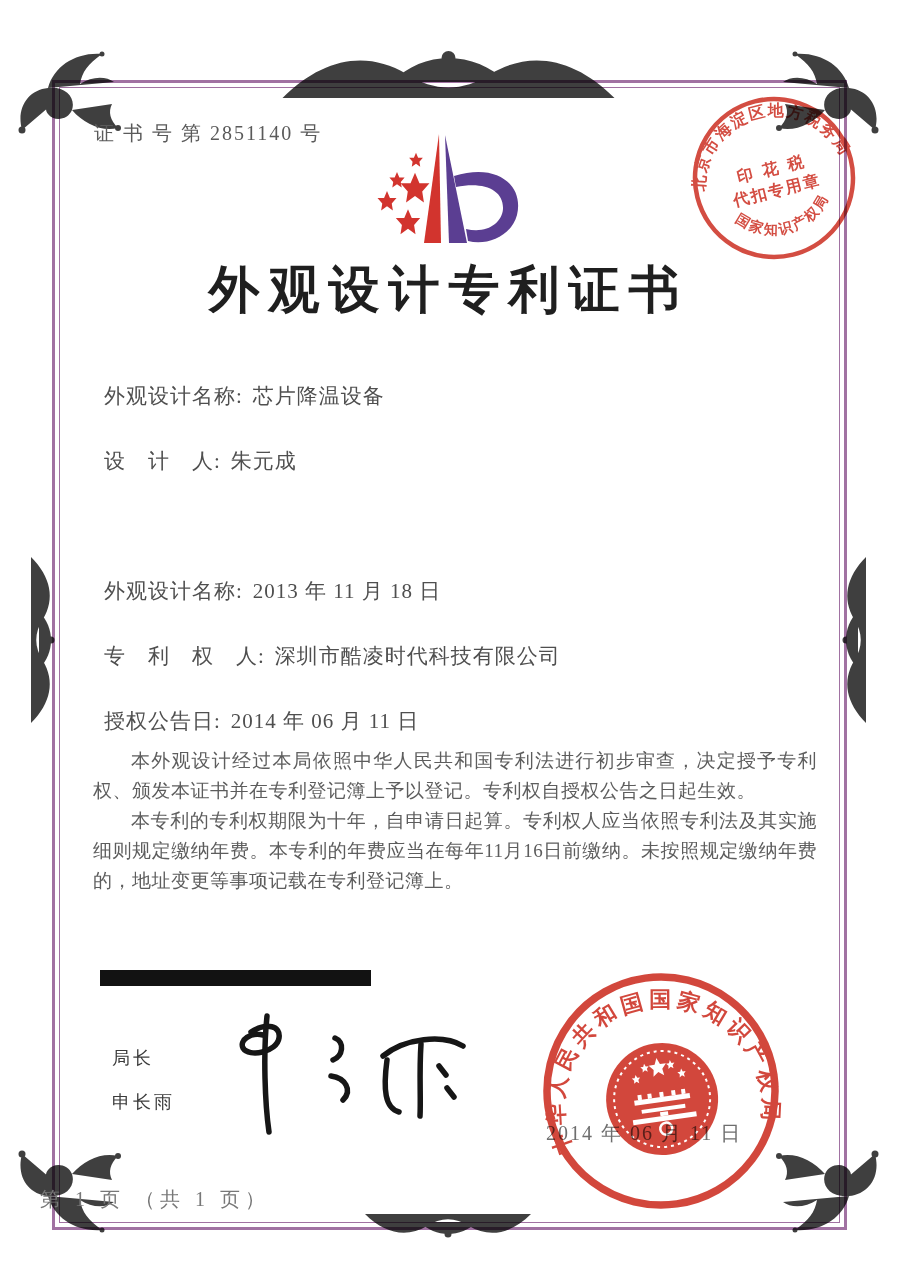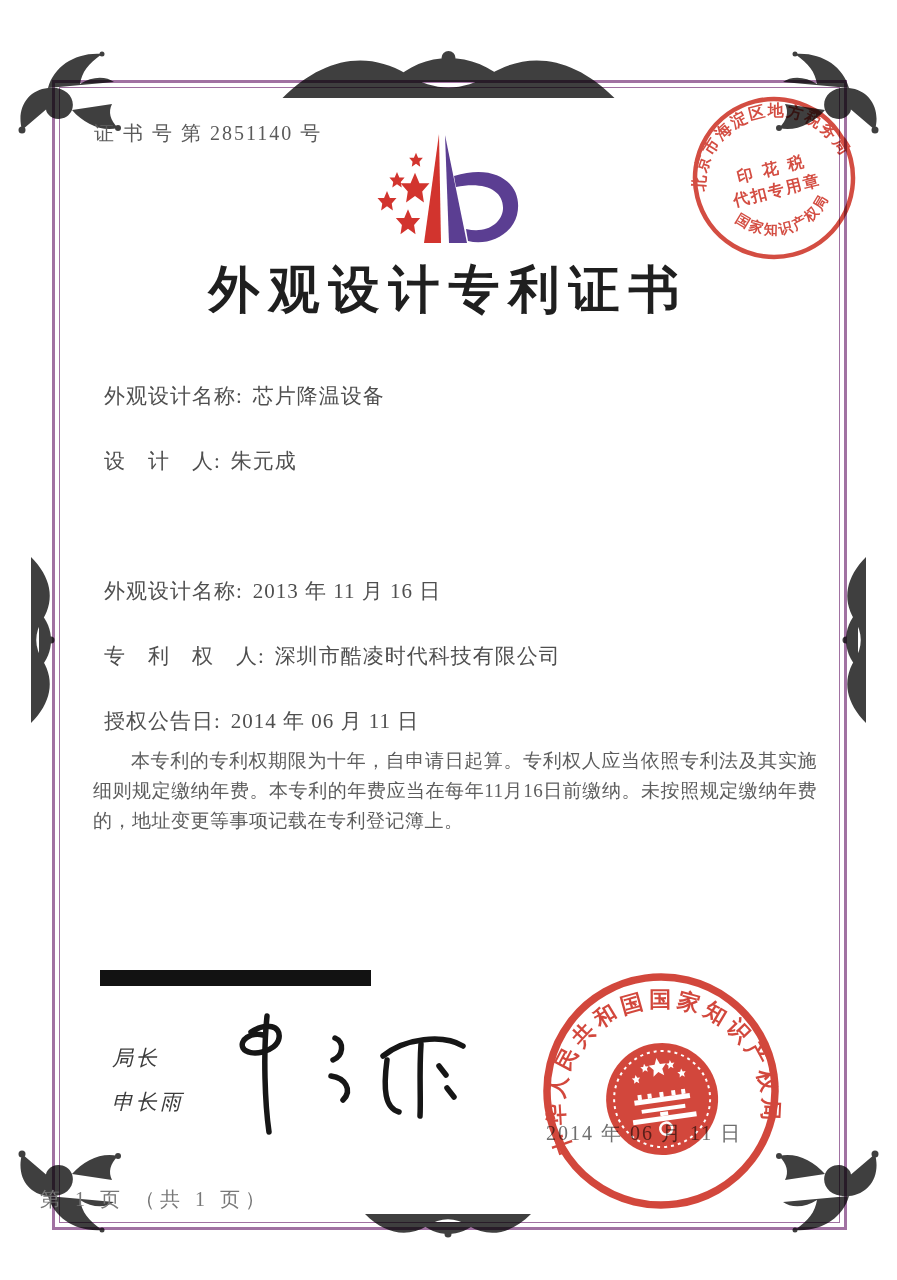--- a/index.html
+++ b/index.html
@@ -17,21 +17,21 @@
          font-size:51px;font-weight:700;letter-spacing:9px;color:#1f1f1f;}
   
   .field{position:absolute;left:104px;font-size:21px;letter-spacing:1px;color:#4f4f4f;white-space:nowrap;}
   .field .val{margin-left:10px;}
   
   .body-text{position:absolute;left:93px;top:746px;width:724px;}
   .body-text p{margin:0;font-size:19px;line-height:30px;text-indent:2em;
                text-align:justify;color:#5d5d5d;letter-spacing:.5px;}
   .redaction-bar{position:absolute;left:100px;top:970px;width:271px;height:16px;background:#121212;}
   
-  .director{position:absolute;left:112px;top:1036px;font-size:21px;line-height:44px;color:#3b3b3b;letter-spacing:3px;font-style:italic;}
+  .director{position:absolute;left:112px;top:1036px;font-size:18px;line-height:44px;color:#3b3b3b;letter-spacing:3px;}
   .sig{position:absolute;left:215px;top:1004px;}
   .sig path{fill:none;stroke:#161616;stroke-width:5.5;stroke-linecap:round;stroke-linejoin:round;}
   
   .tax-stamp{position:absolute;left:686px;top:90px;opacity:.9;mix-blend-mode:multiply;}
   .office-seal{position:absolute;left:536px;top:966px;opacity:.93;mix-blend-mode:multiply;}
   .seal-date{position:absolute;left:546px;top:1120px;font-size:20px;letter-spacing:2px;
              color:#6e6e6e;z-index:5;mix-blend-mode:multiply;}
   .seal-text{font-family:"Liberation Serif","DejaVu Serif",serif;font-weight:700;}
   
   .footer{position:absolute;left:0;top:1186px;width:100%;
@@ -110,30 +110,31 @@
 
   <div class="title">外观设计专利证书</div>
 
   <div class="field" style="top:447px">
     <span>设　计　人:</span><span class="val">朱元成</span>
   </div>
   <div class="field" style="top:382px">
     <span>外观设计名称:</span><span class="val">芯片降温设备</span>
   </div>
   <div class="field" style="top:577px">
-    <span>外观设计名称:</span><span class="val">2013 年 11 月 16 日</span>
+    <span>外观设计名称:</span><span class="val">2013 年 11 月 18 日</span>
   </div>
   <div class="field" style="top:642px">
     <span>专　利　权　人:</span><span class="val">深圳市酷凌时代科技有限公司</span>
   </div>
   <div class="field" style="top:707px">
     <span>授权公告日:</span><span class="val">2014 年 06 月 11 日</span>
   </div>
 
   <div class="body-text">
+    <p>本外观设计经过本局依照中华人民共和国专利法进行初步审查，决定授予专利权、颁发本证书并在专利登记簿上予以登记。专利权自授权公告之日起生效。</p>
     <p>本专利的专利权期限为十年，自申请日起算。专利权人应当依照专利法及其实施细则规定缴纳年费。本专利的年费应当在每年11月16日前缴纳。未按照规定缴纳年费的，地址变更等事项记载在专利登记簿上。</p>
   </div>
 
   <div class="redaction-bar"></div>
 
   <div class="director">
     <div>局长</div>
     <div>申长雨</div>
   </div>
 

